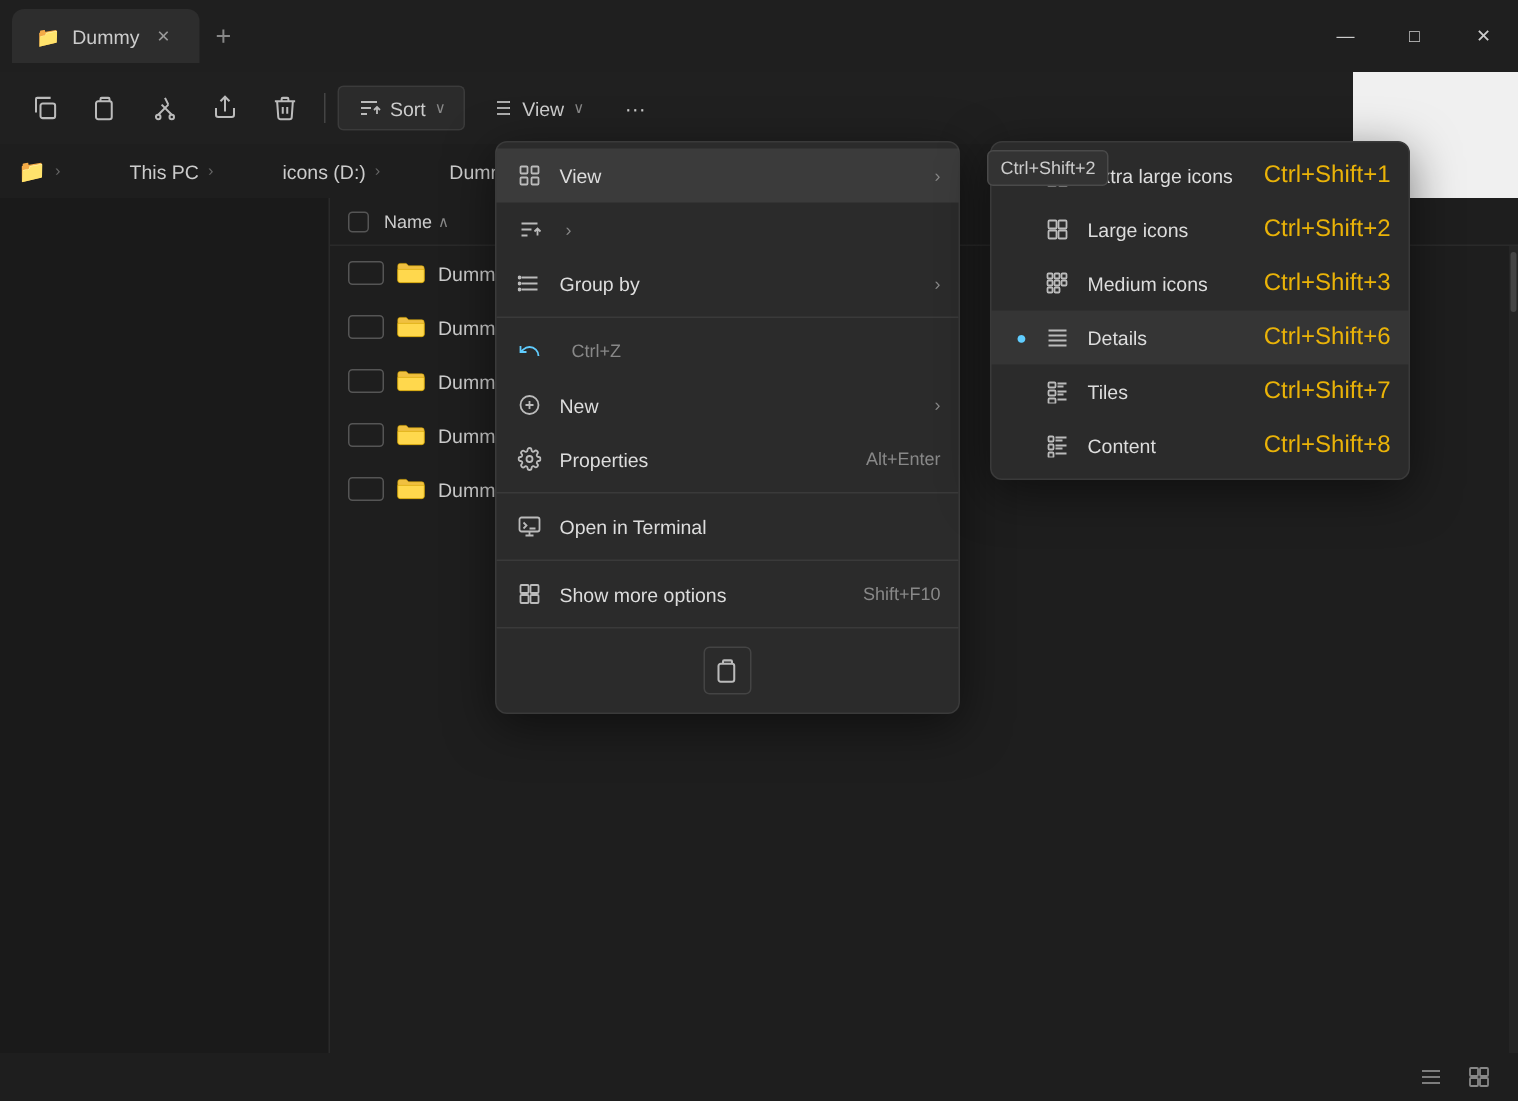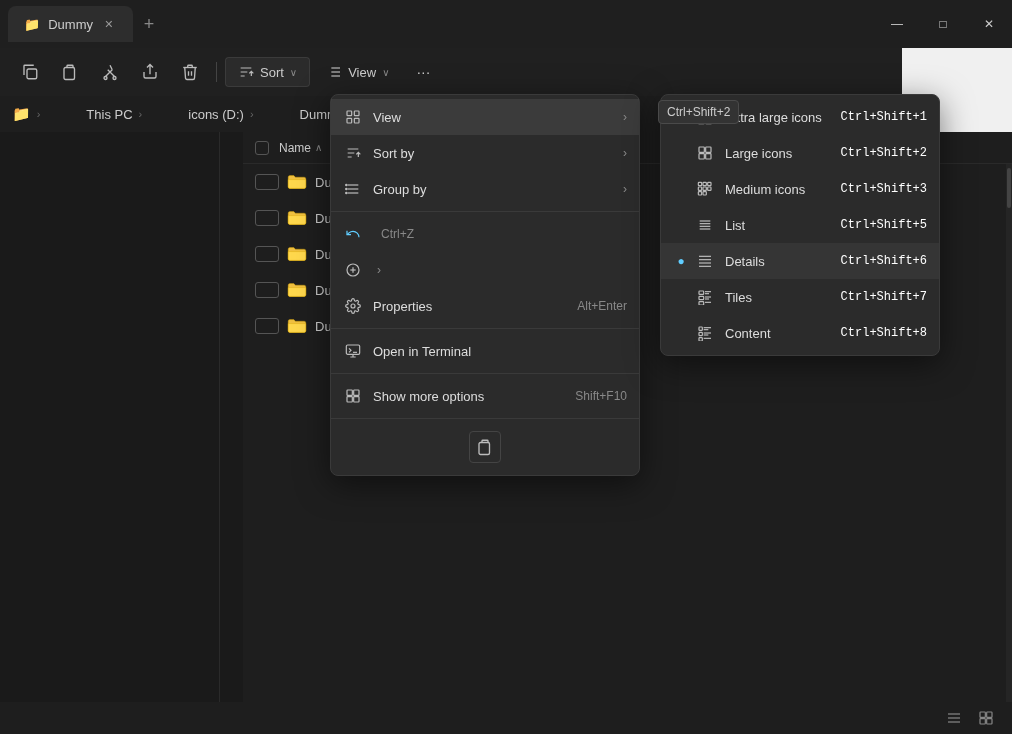--- a/index.html
+++ b/index.html
@@ -149,21 +149,20 @@
       gap: 4px;
       cursor: pointer;
       margin-left: 40px;
     }
     .breadcrumb-sep { color: #666; margin: 0 2px; font-size: 11px; }
 
     
     .main-content {
       display: flex;
       height: calc(734px - 48px - 48px - 36px);
-      gap: 23px;
     }
 
     
     .sidebar {
       width: 220px;
       background: #1a1a1a;
       border-right: 1px solid #2a2a2a;
       padding: 8px 0;
       overflow: hidden;
     }
@@ -304,21 +303,21 @@
       height: 16px;
       margin-right: 6px;
       display: flex;
       align-items: center;
       justify-content: center;
       color: #60cdff;
       font-size: 8px;
       flex-shrink: 0;
     }
     .view-label { flex: 1; }
-    .view-shortcut { color: #ffffff; font-size: 12px; font-family: Liberation Mono, monospace; }
+    .view-shortcut { color: #eab308; font-size: 16px; }
 
     
     .menu-item.highlighted { background: rgba(255,255,255,0.08); }
 
     
     .status-bar {
       position: absolute;
       bottom: 0;
       left: 0;
       right: 0;
@@ -535,21 +534,20 @@
     <span class="menu-label">View</span>
     <span class="menu-arrow">›</span>
   </div>
   <div class="menu-item">
     <div class="menu-icon">
       <svg width="16" height="16" viewBox="0 0 24 24" fill="none" stroke="#bbb" stroke-width="1.8">
         <path d="M4 6h16M4 12h10M4 18h6"></path>
         <path d="M17 14l3-3 3 3M20 11v7"></path>
       </svg>
     </div>
-    <span class="menu-label">Sort by</span>
     <span class="menu-arrow">›</span>
   </div>
   <div class="menu-item">
     <div class="menu-icon">
       <svg width="16" height="16" viewBox="0 0 24 24" fill="none" stroke="#bbb" stroke-width="1.8">
         <line x1="4" y1="6" x2="20" y2="6"></line>
           <line x1="4" y1="12" x2="20" y2="12"></line>
           <line x1="4" y1="18" x2="20" y2="18"></line>
         <circle cx="2" cy="6" r="1" fill="#bbb"></circle>
           <circle cx="2" cy="12" r="1" fill="#bbb"></circle>
@@ -570,20 +568,21 @@
     <span class="menu-shortcut">Ctrl+Z</span>
   </div>
   <div class="menu-item">
     <div class="menu-icon">
       <svg width="16" height="16" viewBox="0 0 24 24" fill="none" stroke="#bbb" stroke-width="1.8">
         <circle cx="12" cy="12" r="9"></circle>
         <line x1="12" y1="8" x2="12" y2="16"></line>
         <line x1="8" y1="12" x2="16" y2="12"></line>
       </svg>
     </div>
+    <span class="menu-label">New</span>
     <span class="menu-arrow">›</span>
   </div>
   <div class="menu-item">
     <div class="menu-icon">
       <svg width="16" height="16" viewBox="0 0 24 24" fill="none" stroke="#bbb" stroke-width="1.8">
         <circle cx="12" cy="12" r="3"></circle>
         <path d="M19.4 15a1.65 1.65 0 0 0 .33 1.82l.06.06a2 2 0 0 1-2.83 2.83l-.06-.06a1.65 1.65 0 0 0-1.82-.33 1.65 1.65 0 0 0-1 1.51V21a2 2 0 0 1-4 0v-.09A1.65 1.65 0 0 0 9 19.4a1.65 1.65 0 0 0-1.82.33l-.06.06a2 2 0 0 1-2.83-2.83l.06-.06A1.65 1.65 0 0 0 4.68 15a1.65 1.65 0 0 0-1.51-1H3a2 2 0 0 1 0-4h.09A1.65 1.65 0 0 0 4.6 9a1.65 1.65 0 0 0-.33-1.82l-.06-.06a2 2 0 0 1 2.83-2.83l.06.06A1.65 1.65 0 0 0 9 4.68a1.65 1.65 0 0 0 1-1.51V3a2 2 0 0 1 4 0v.09a1.65 1.65 0 0 0 1 1.51 1.65 1.65 0 0 0 1.82-.33l.06-.06a2 2 0 0 1 2.83 2.83l-.06.06A1.65 1.65 0 0 0 19.4 9a1.65 1.65 0 0 0 1.51 1H21a2 2 0 0 1 0 4h-.09a1.65 1.65 0 0 0-1.51 1z"></path>
       </svg>
     </div>
     <span class="menu-label">Properties</span>
@@ -664,33 +663,20 @@
         <rect x="2" y="9" width="5" height="5" rx="1"></rect>
           <rect x="9" y="9" width="5" height="5" rx="1"></rect>
           <rect x="16" y="9" width="5" height="5" rx="1"></rect>
         <rect x="2" y="16" width="5" height="5" rx="1"></rect>
           <rect x="9" y="16" width="5" height="5" rx="1"></rect>
       </svg>
     </div>
     <span class="view-label">Medium icons</span>
     <span class="view-shortcut">Ctrl+Shift+3</span>
   </div>
-  <div class="view-item">
-    <div class="view-check"></div>
-    <div class="view-icon">
-      <svg width="16" height="16" viewBox="0 0 24 24" fill="none" stroke="#bbb" stroke-width="1.8">
-        <line x1="4" y1="6" x2="20" y2="6"></line>
-          <line x1="4" y1="10" x2="20" y2="10"></line>
-        <line x1="4" y1="14" x2="20" y2="14"></line>
-          <line x1="4" y1="18" x2="20" y2="18"></line>
-      </svg>
-    </div>
-    <span class="view-label">List</span>
-    <span class="view-shortcut">Ctrl+Shift+5</span>
-  </div>
   <div class="view-item selected">
     <div class="view-check" style="color:#60cdff;font-size:12px;">●</div>
     <div class="view-icon">
       <svg width="16" height="16" viewBox="0 0 24 24" fill="none" stroke="#bbb" stroke-width="1.8">
         <line x1="3" y1="5" x2="21" y2="5"></line>
         <line x1="3" y1="10" x2="21" y2="10"></line>
         <line x1="3" y1="15" x2="21" y2="15"></line>
         <line x1="3" y1="20" x2="21" y2="20"></line>
       </svg>
     </div>

